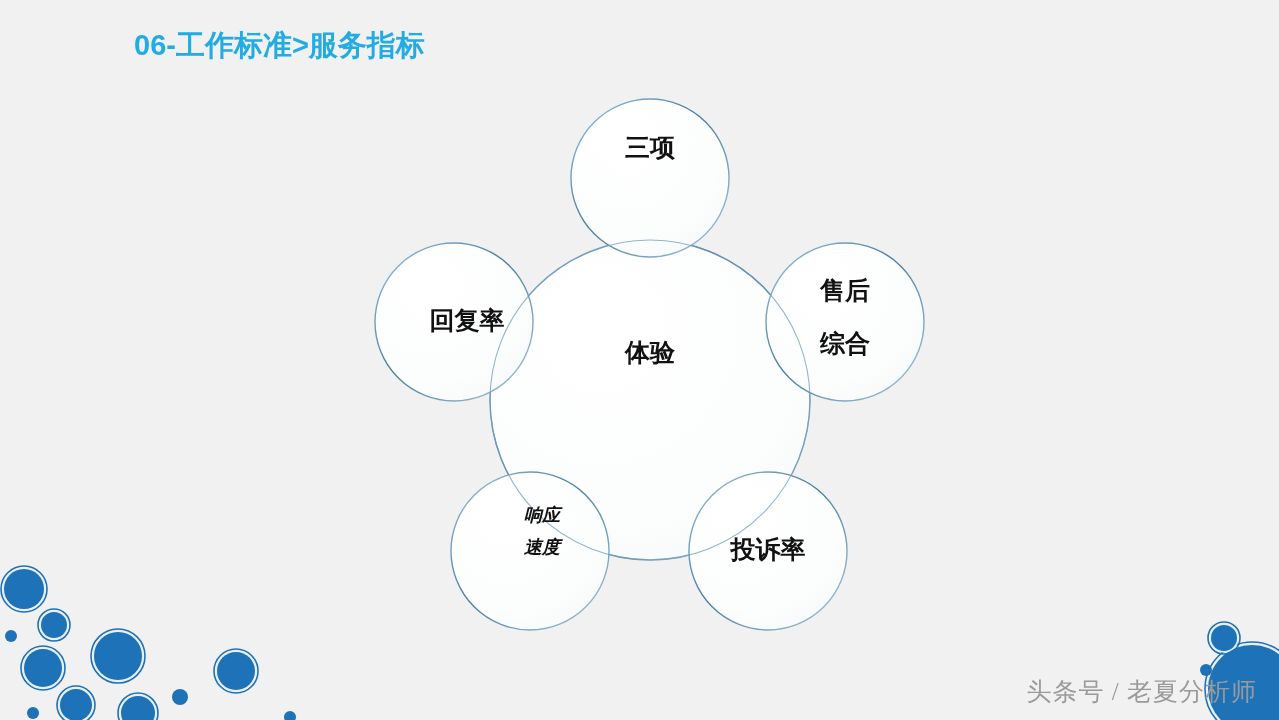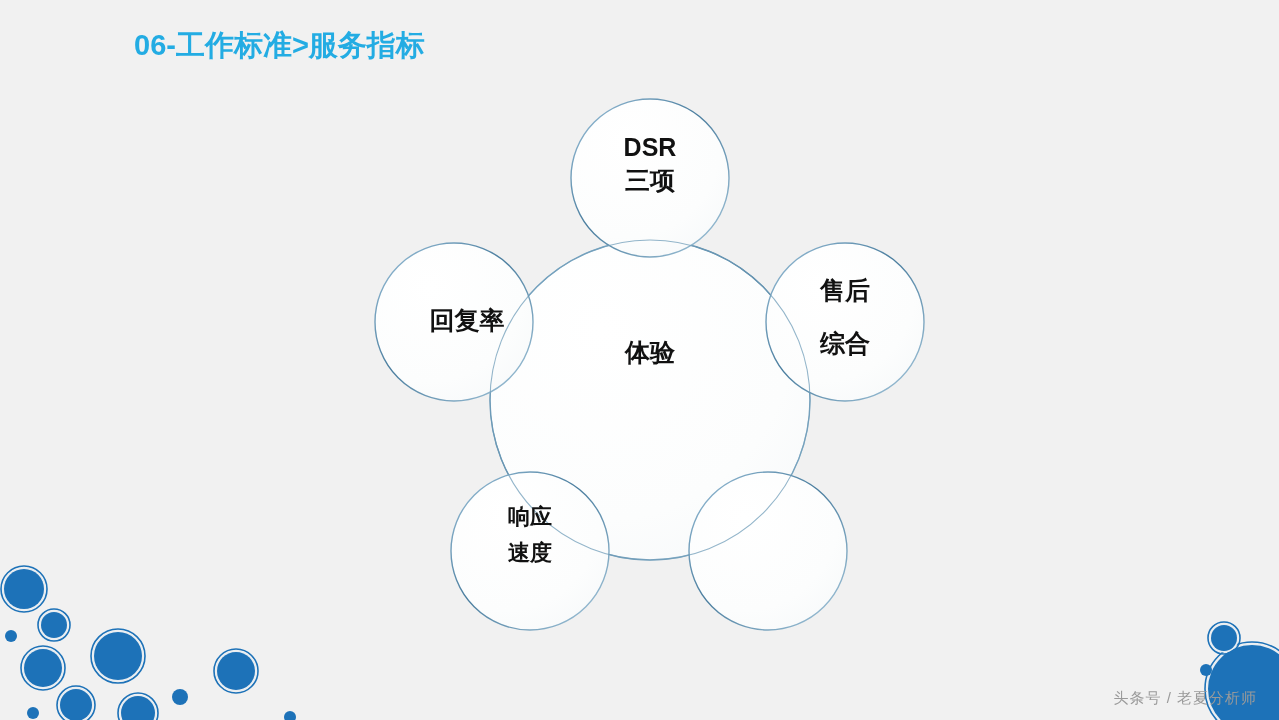--- a/index.html
+++ b/index.html
@@ -85,24 +85,25 @@
   #label-right .ln + .ln { margin-top: 28px; }
   
   #label-left {
     left: 375px;
     top: 308px;
     width: 184px;
     font-size: 25px;
   }
   
   #label-bottomleft {
-    left: 450px;
+    left: 462px;
     top: 506px;
     width: 160px;
-    font-size: 22px;
+    font-size: 18px;
+    font-style: italic;
   }
   #label-bottomleft .ln + .ln { margin-top: 14px; }
   
   #label-bottomright {
     left: 688px;
     top: 537px;
     width: 160px;
     font-size: 25px;
   }
 
@@ -114,23 +115,23 @@
     width: 1279px;
     height: 720px;
     pointer-events: none;
   }
 
   
   .watermark {
     position: absolute;
     right: 22px;
     bottom: 12px;
-    font-size: 15px;
+    font-size: 25px;
     color: #9a9a9a;
-    font-family: Liberation Sans, sans-serif;
+    font-family: Liberation Serif, serif;
     white-space: nowrap;
     letter-spacing: 1px;
     z-index: 3;
   }
 </style>
 </head>
 <body>
 
 <div class="slide">
 
@@ -161,29 +162,31 @@
 
       <circle cx="650" cy="400" r="160" fill="none" stroke="#6f9cb8" stroke-width="1.1" opacity="0.75"></circle>
     </svg>
   </div>
 
   <div class="node-label" id="label-center">
     <span class="ln">体验</span>
   </div>
 
   <div class="node-label" id="label-top">
-    <span class="ln">DSR</span>
     <span class="ln">三项</span>
   </div>
 
   <div class="node-label" id="label-right">
     <span class="ln">售后</span>
     <span class="ln">综合</span>
   </div>
 
+  <div class="node-label" id="label-bottomright">
+    <span class="ln">投诉率</span>
+  </div>
 
   <div class="node-label" id="label-bottomleft">
     <span class="ln">响应</span>
     <span class="ln">速度</span>
   </div>
 
   <div class="node-label" id="label-left">
     <span class="ln">回复率</span>
   </div>
 

